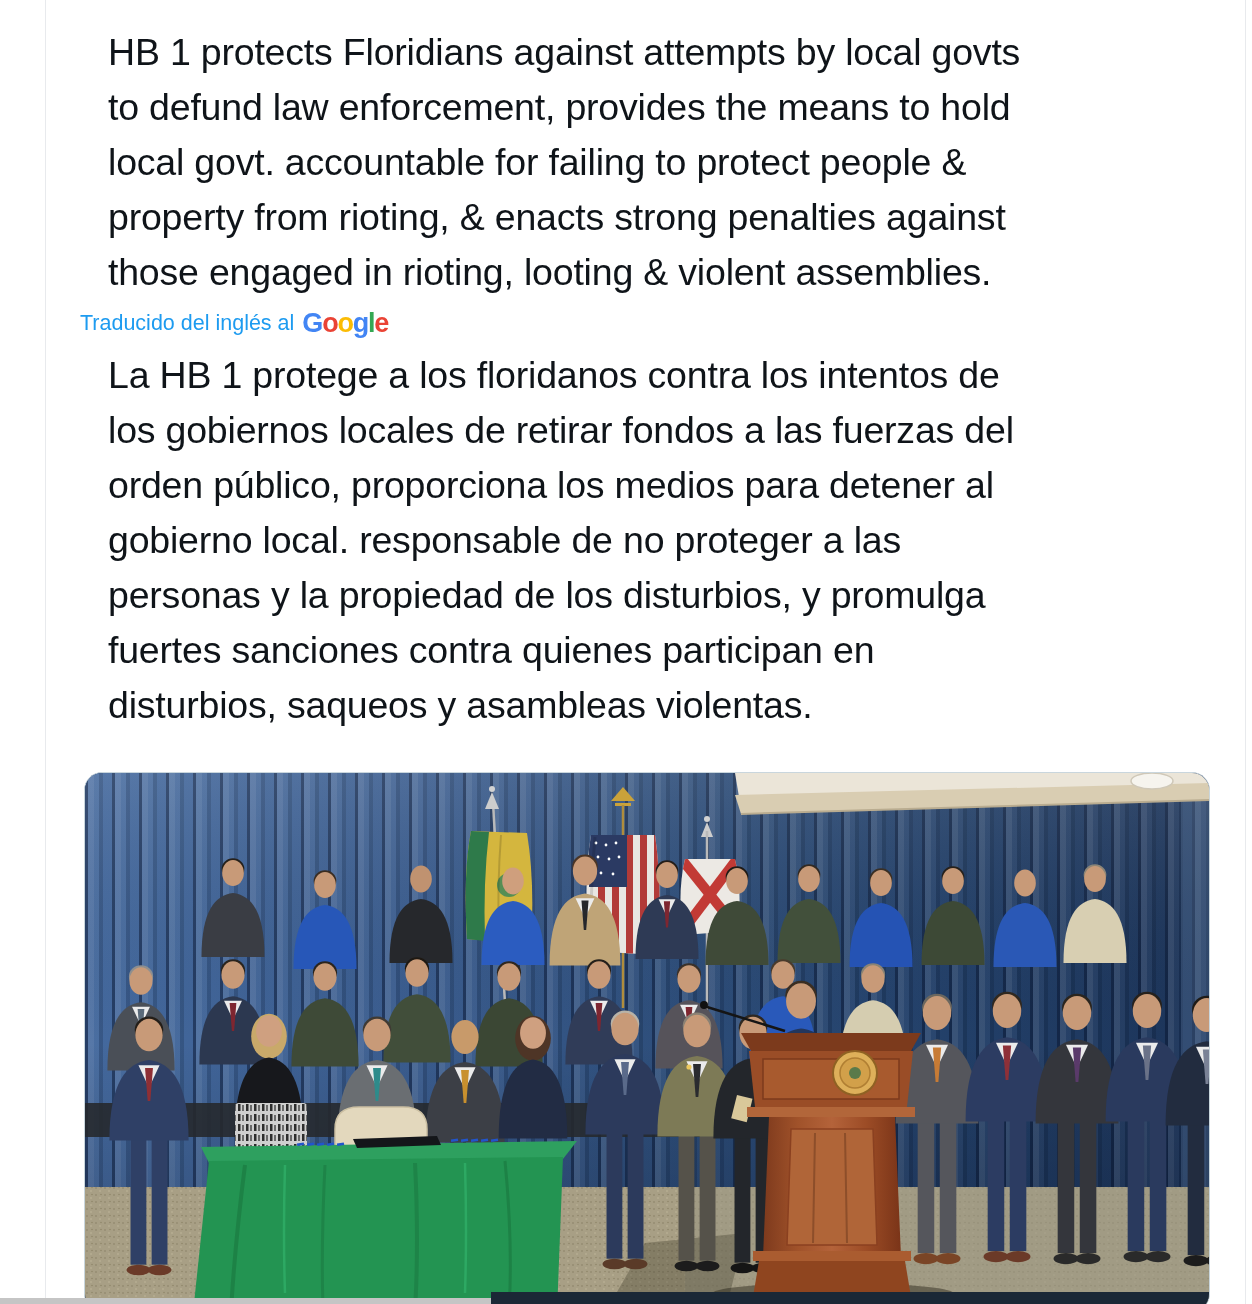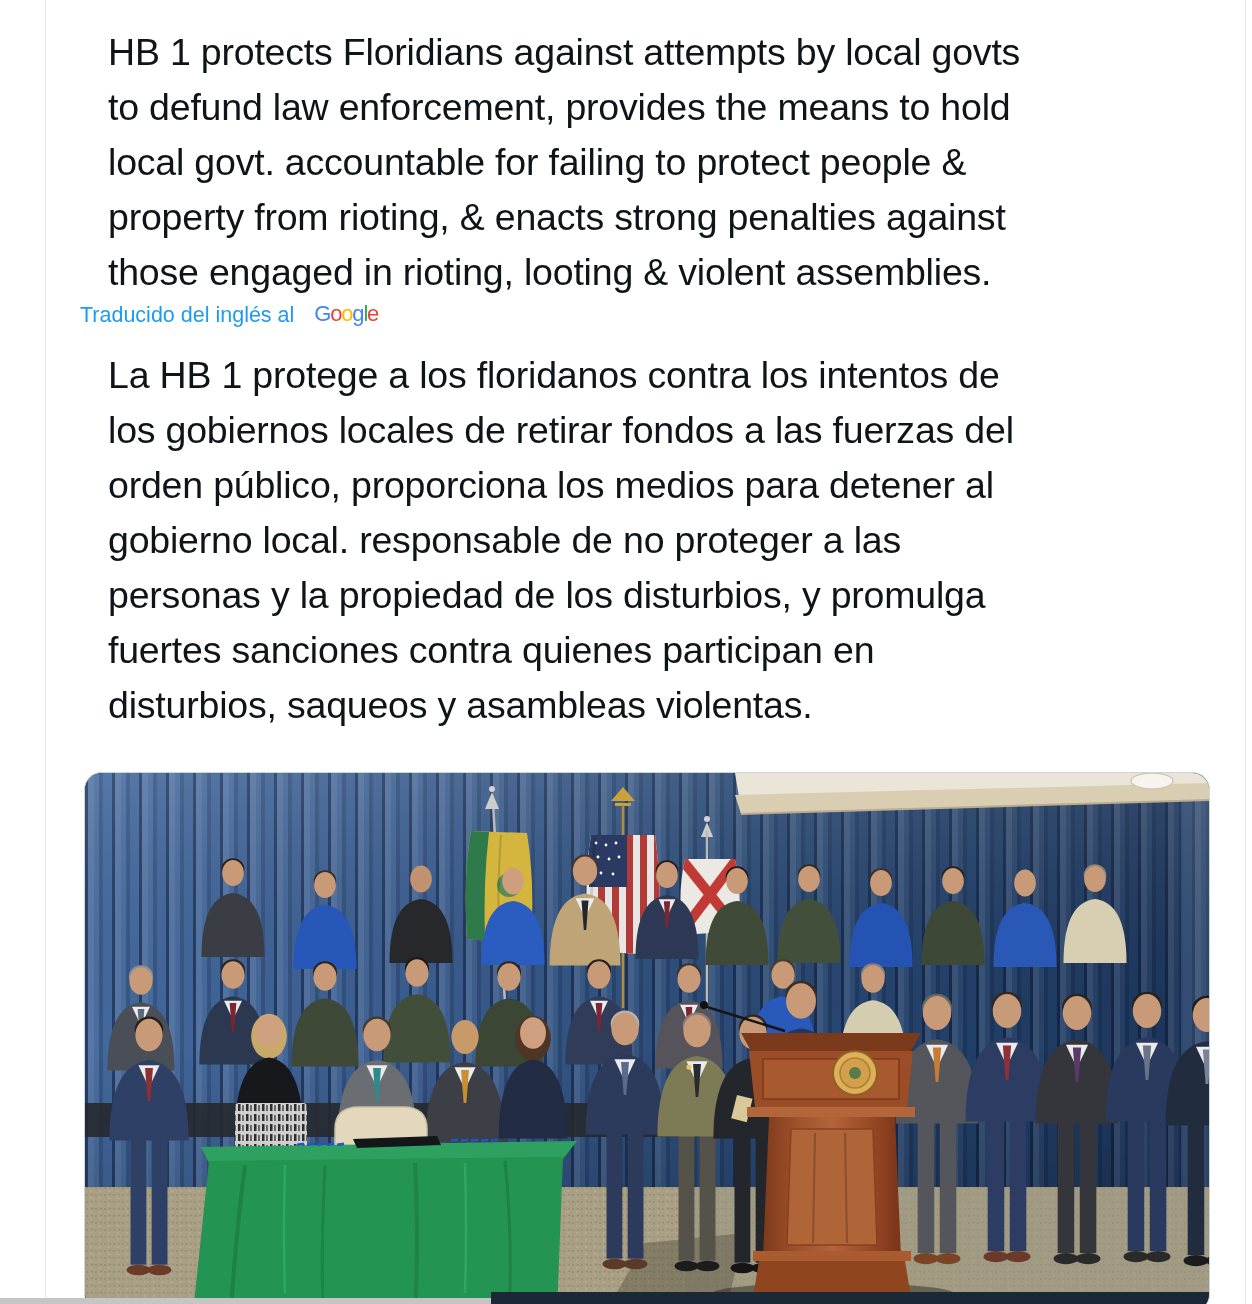--- a/index.html
+++ b/index.html
@@ -15,24 +15,24 @@
   .tweet-text{
     position:absolute;left:80px;width:1140px;
     font-size:37.5px;line-height:55px;font-weight:300;
     color:#0f1419;letter-spacing:-0.2px;white-space:pre-line;margin-left:28px;
   }
   #text-en{top:25px}
   #text-es{top:348px}
 
   .trad-row{
     position:absolute;left:80px;top:303px;height:40px;
-    display:flex;align-items:flex-start;cursor:pointer;
+    display:flex;align-items:center;cursor:pointer;
   }
   .trad-label{font-size:21.5px;color:#1d9bf0}
-  .google-logo{margin-left:20px;font-size:22px;font-weight:400;letter-spacing:-1.2px;line-height:1}
+  .google-logo{margin-left:8px;font-size:27px;font-weight:700;letter-spacing:-1.2px;line-height:1}
   .google-logo span{display:inline}
 
   .photo{
     position:absolute;left:84px;top:772px;width:1126px;height:540px;
     border-radius:18px;overflow:hidden;border:1px solid #c9d6dd;box-sizing:border-box;
     background:#2c4c78;
   }
   .photo svg{display:block}
 
   .scrollbar-thumb{

